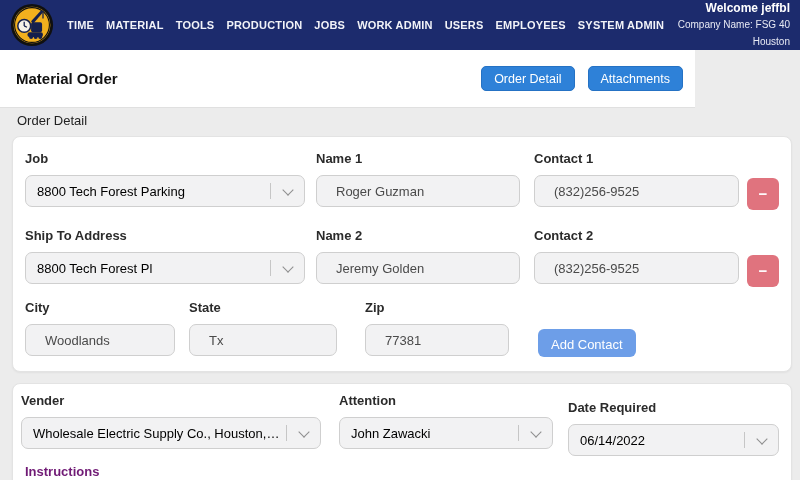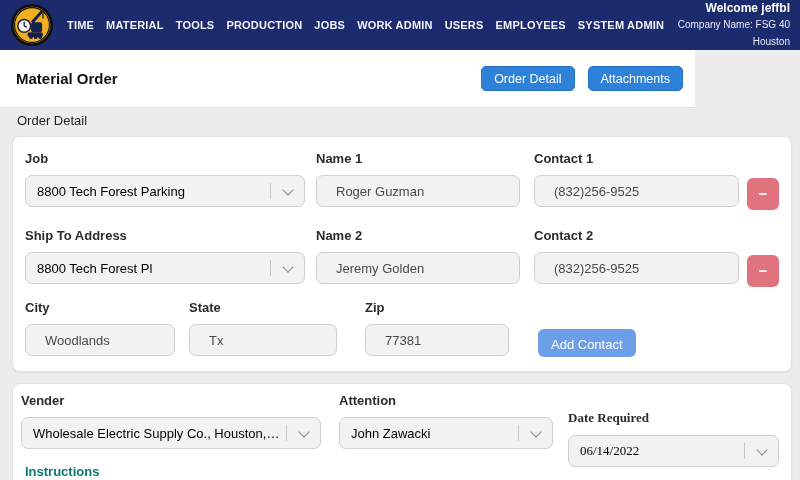--- a/index.html
+++ b/index.html
@@ -77,21 +77,21 @@
     position:absolute; width:32px; height:32px; background:#e0737e; border:none;
     border-radius:6px; color:#fff; font-size:15px; font-weight:bold; line-height:30px;
     cursor:pointer; font-family:"Liberation Sans", sans-serif;
   }
   .add-contact-btn {
     position:absolute; left:525px; top:192px; height:28px; padding:8px 13px;
     background:#6d9ee8; border:none; border-radius:6px; color:#fff; font-size:13px;
     cursor:pointer; font-family:"Liberation Sans", sans-serif;
   }
   .instructions-label {
-    position:absolute; left:12px; top:80px; font-size:13px; font-weight:600; color:#0f766e;
+    position:absolute; left:12px; top:80px; font-size:13px; font-weight:600; color:#701a75;
   }
 </style>
 </head>
 <body>
 
 <div class="screen">
 
   <header class="navbar">
     <div class="logo">
       <svg viewBox="0 0 48 48" width="44" height="44" aria-hidden="true">
@@ -212,21 +212,21 @@
 
     <div class="field" style="left:326px; top:9px; width:214px;">
       <span class="field-label">Attention</span>
       <div class="select">
         <span class="select-value">John Zawacki</span>
         <span class="select-divider"></span>
         <span class="chevron"></span>
       </div>
     </div>
 
-    <div class="field" style="left:555px; top:26px; width:211px;font-family:Liberation Serif, serif;">
+    <div class="field" style="left:555px; top:16px; width:211px;">
       <span class="field-label">Date Required</span>
       <div class="select">
         <span class="select-value">06/14/2022</span>
         <span class="select-divider"></span>
         <span class="chevron"></span>
       </div>
     </div>
 
     <div class="instructions-label">Instructions</div>
   </div>

